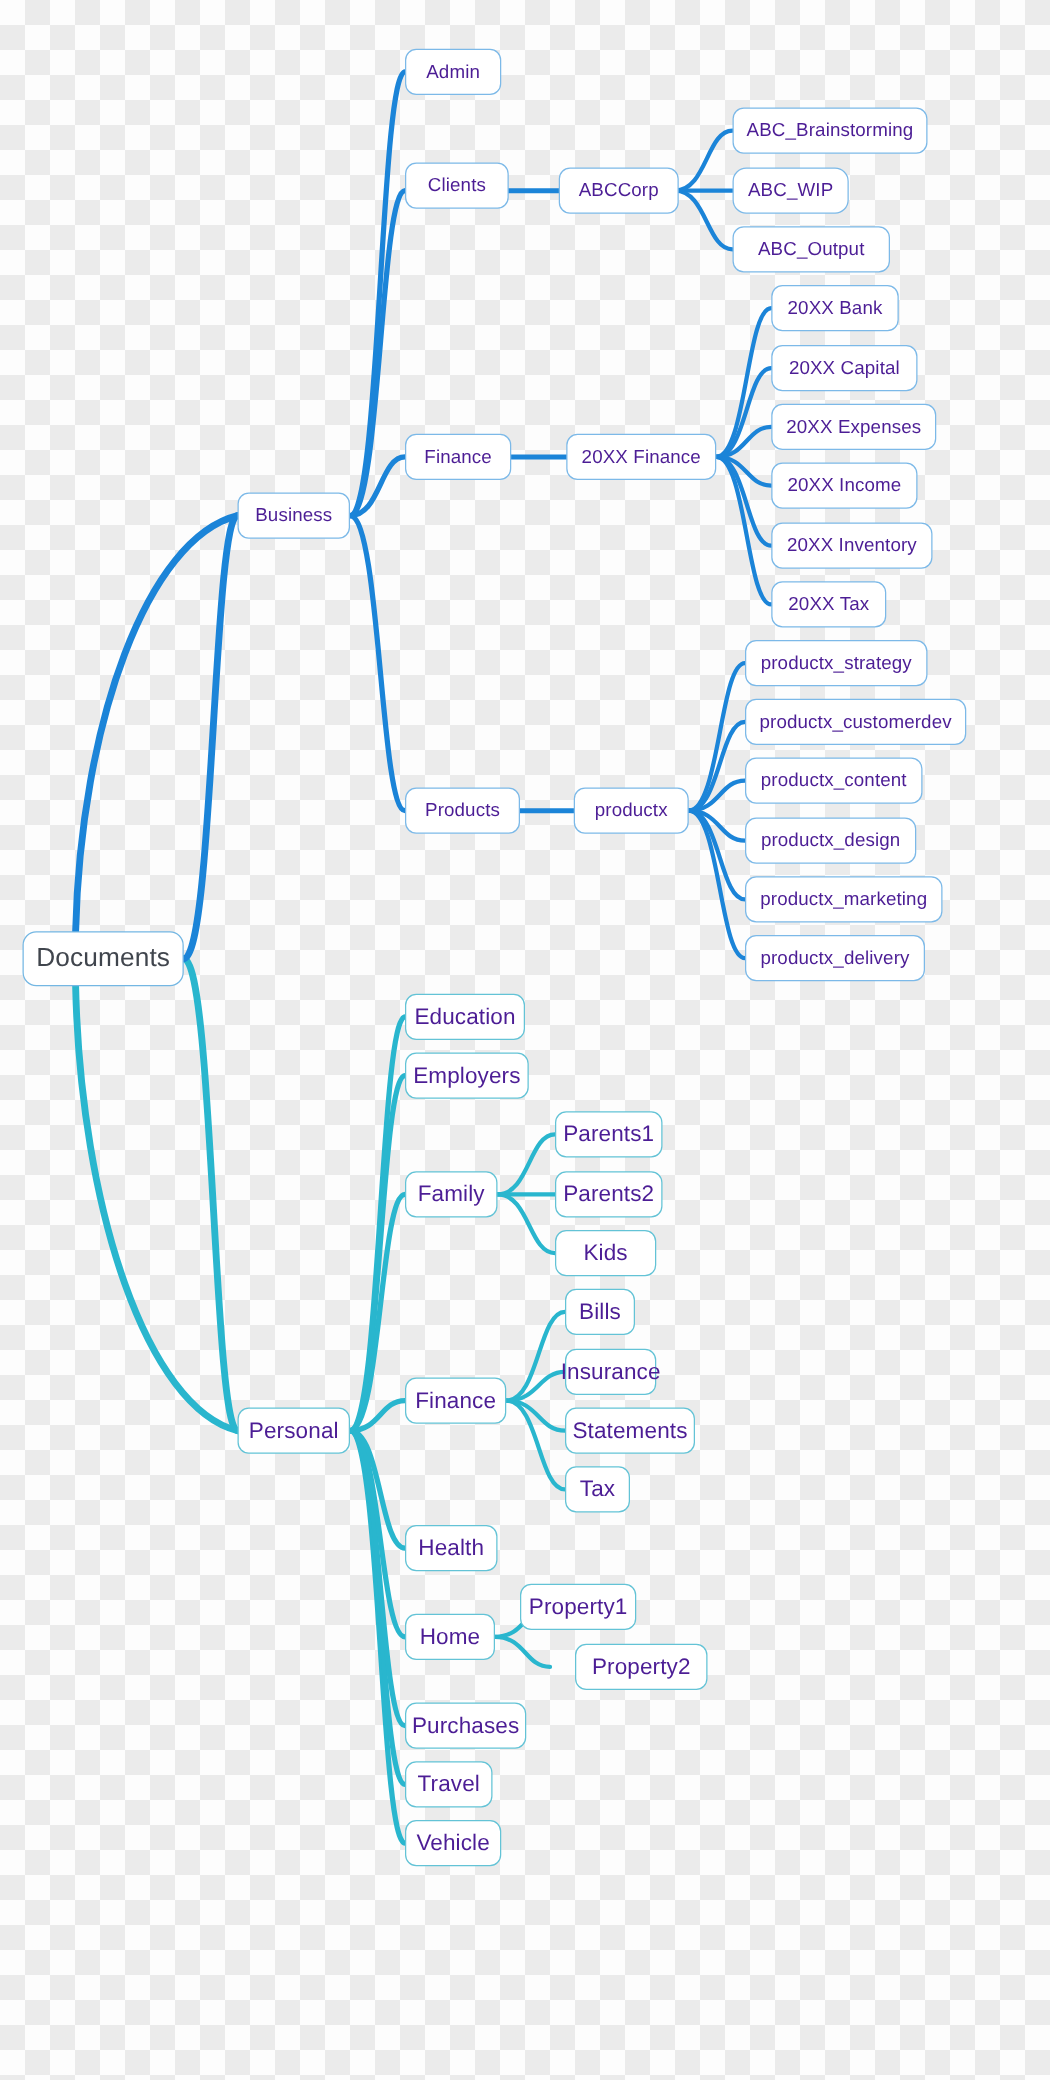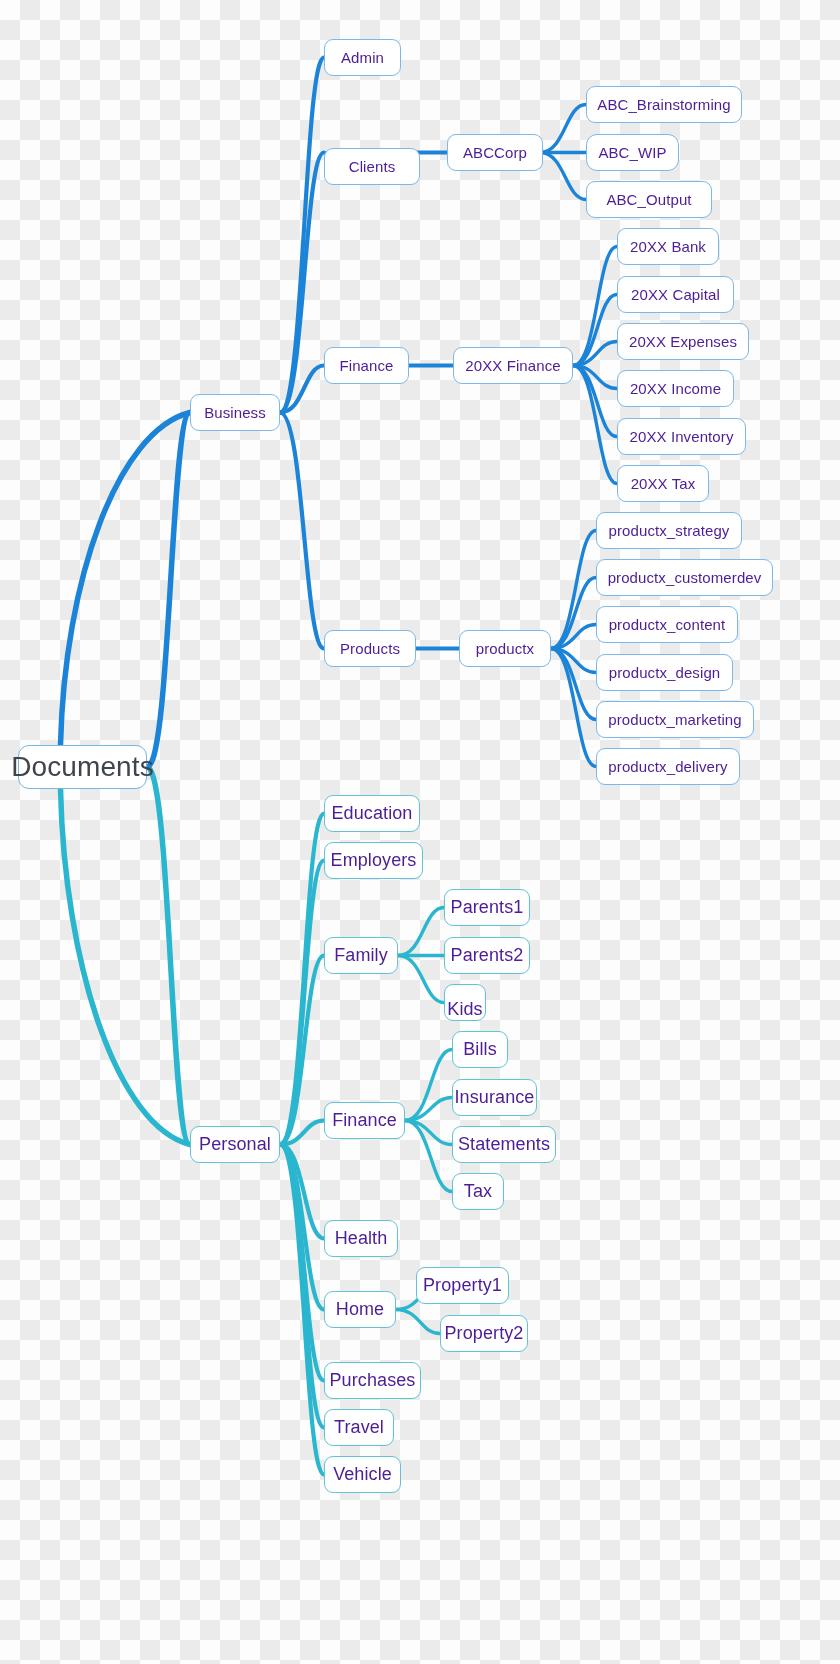--- a/index.html
+++ b/index.html
@@ -38,21 +38,21 @@
     align-items: center;
     justify-content: center;
     background: #ffffff;
     border-radius: 9px;
     white-space: nowrap;
     color: #4c1d95;
     letter-spacing: 0.1px;
   }
   .node.root-node {
     border: 1.4px solid #74b7e3;
-    font-size: 28px;
+    font-size: 21px;
     color: #40454d;
     border-radius: 11px;
   }
   .node.biz {
     border: 1.4px solid #7cb9e8;
     font-size: 15px;
   }
   .node.pers {
     border: 1.4px solid #63c3d6;
     font-size: 18px;
@@ -111,21 +111,21 @@
   <div id="nodes-layer">
       <div class="node root-node" style="left: 18px; top: 745px; width: 129px; height: 44px;">
         <span>Documents</span>
       </div>
       <div class="node biz" style="left: 190px; top: 394px; width: 90px; height: 37px;">
         <span>Business</span>
       </div>
       <div class="node biz" style="left: 324px; top: 39px; width: 77px; height: 37px;">
         <span>Admin</span>
       </div>
-      <div class="node biz" style="left: 324px; top: 148px; width: 96px; height: 37px;">
+      <div class="node biz" style="left: 324px; top: 130px; width: 83px; height: 37px;">
         <span>Clients</span>
       </div>
       <div class="node biz" style="left: 447px; top: 134px; width: 96px; height: 37px;">
         <span>ABCCorp</span>
       </div>
       <div class="node biz" style="left: 586px; top: 86px; width: 156px; height: 37px;">
         <span>ABC_Brainstorming</span>
       </div>
       <div class="node biz" style="left: 586px; top: 134px; width: 93px; height: 37px; border-radius: 11px;">
         <span>ABC_WIP</span>
@@ -192,48 +192,48 @@
       </div>
       <div class="node pers" style="left: 324px; top: 937px; width: 74px; height: 37px;">
         <span>Family</span>
       </div>
       <div class="node pers" style="left: 444px; top: 889px; width: 86px; height: 37px;">
         <span>Parents1</span>
       </div>
       <div class="node pers" style="left: 444px; top: 937px; width: 86px; height: 37px;">
         <span>Parents2</span>
       </div>
-      <div class="node pers" style="left: 444px; top: 984px; width: 42px; height: 37px; align-items: flex-end;">
+      <div class="node pers" style="left: 444px; top: 984px; width: 81px; height: 37px;">
         <span>Kids</span>
       </div>
       <div class="node pers" style="left: 324px; top: 1102px; width: 81px; height: 37px;">
         <span>Finance</span>
       </div>
       <div class="node pers" style="left: 452px; top: 1031px; width: 56px; height: 37px;">
         <span>Bills</span>
       </div>
-      <div class="node pers" style="left: 452px; top: 1079px; width: 85px; height: 37px;">
+      <div class="node pers" style="left: 452px; top: 1079px; width: 73px; height: 37px;">
         <span>Insurance</span>
       </div>
       <div class="node pers" style="left: 452px; top: 1126px; width: 104px; height: 37px;">
         <span>Statements</span>
       </div>
       <div class="node pers" style="left: 452px; top: 1173px; width: 52px; height: 37px;">
         <span>Tax</span>
       </div>
       <div class="node pers" style="left: 324px; top: 1220px; width: 74px; height: 37px;">
         <span>Health</span>
       </div>
       <div class="node pers" style="left: 324px; top: 1291px; width: 72px; height: 37px;">
         <span>Home</span>
       </div>
       <div class="node pers" style="left: 416px; top: 1267px; width: 93px; height: 37px;">
         <span>Property1</span>
       </div>
-      <div class="node pers" style="left: 440px; top: 1315px; width: 88px; height: 37px; justify-content: center;">
+      <div class="node pers" style="left: 460px; top: 1315px; width: 106px; height: 37px; justify-content: center;">
         <span>Property2</span>
       </div>
       <div class="node pers" style="left: 324px; top: 1362px; width: 97px; height: 37px;">
         <span>Purchases</span>
       </div>
       <div class="node pers" style="left: 324px; top: 1409px; width: 70px; height: 37px;">
         <span>Travel</span>
       </div>
       <div class="node pers" style="left: 324px; top: 1456px; width: 77px; height: 37px;">
         <span>Vehicle</span>

